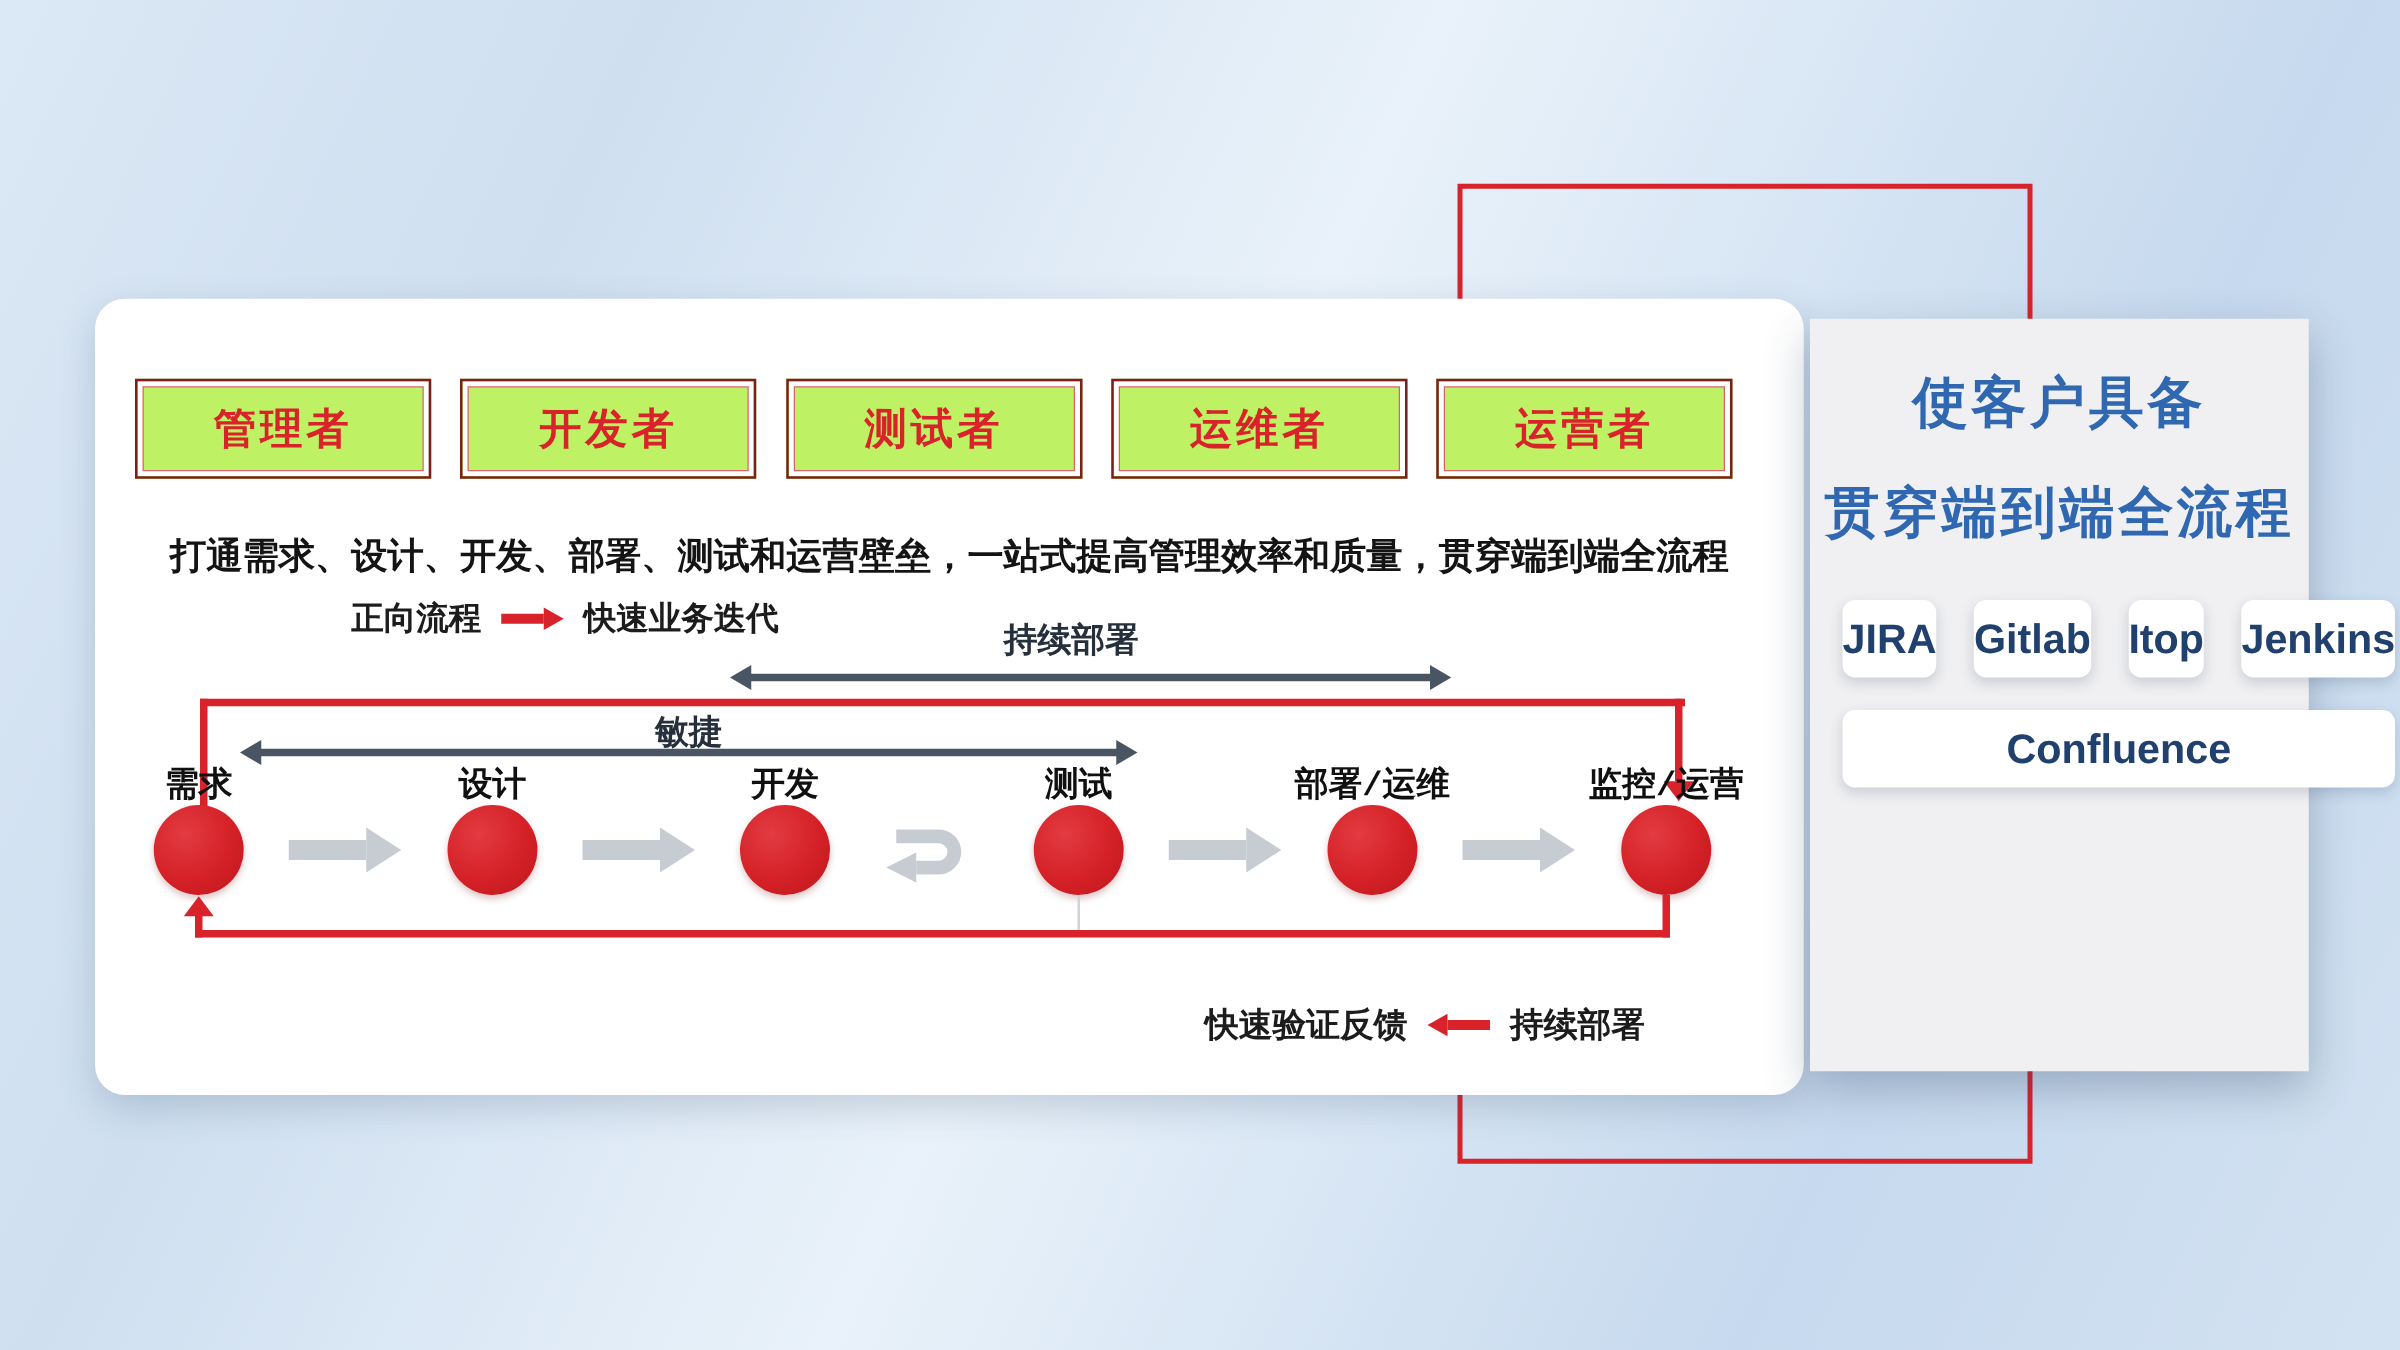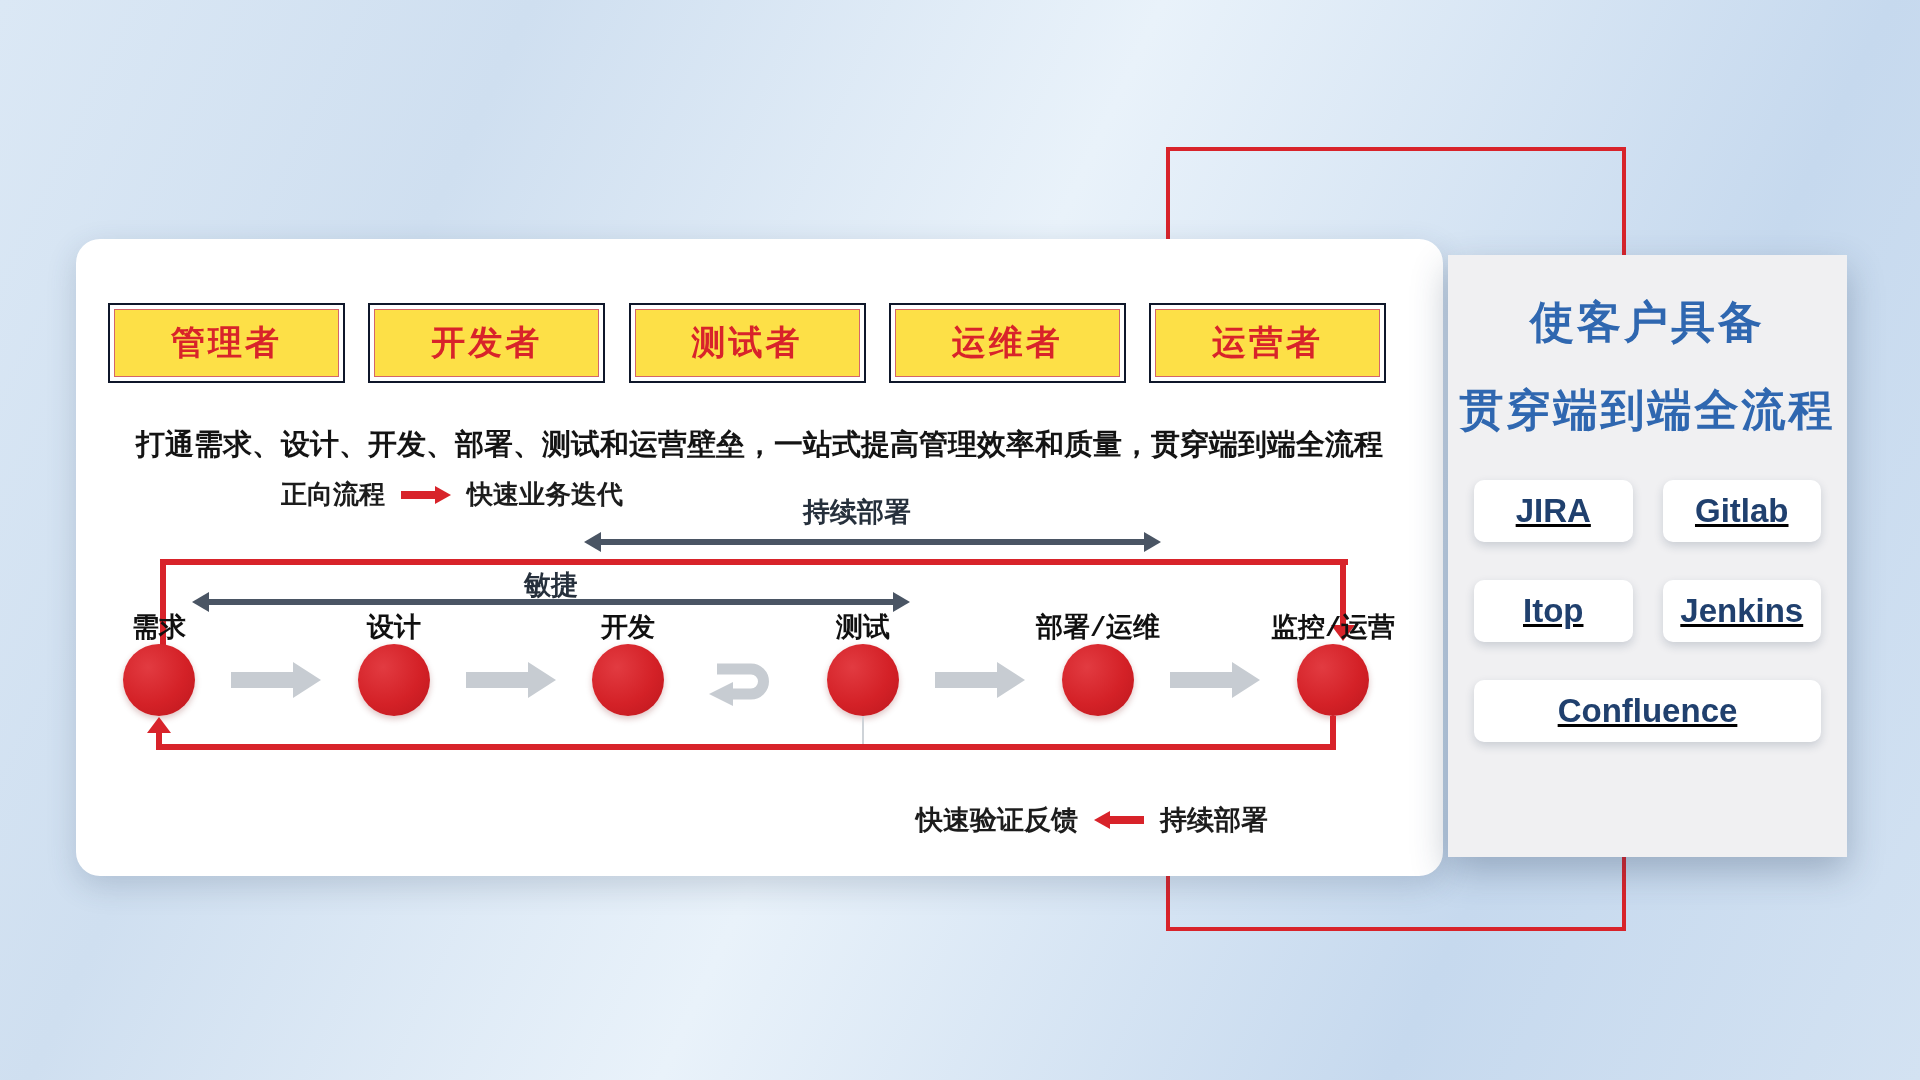--- a/index.html
+++ b/index.html
@@ -24,35 +24,35 @@
     box-shadow:0 10px 30px rgba(50,70,100,.20);
   }
 
   
   .roles-row{
     position:absolute; left:32px; right:57px; top:64px; height:80px;
     display:flex; justify-content:space-between;
   }
   .role-box{
     width:237px; height:80px; display:flex; align-items:center; justify-content:center;
-    border:2px solid #0f172a; background:#fde047;
+    border:2px solid #7f1d1d; background:#bef264;
     box-shadow:inset 0 0 0 4px #ffffff, inset 0 0 0 5px #d4666b;
   }
   .role-box span{ color:#d8232a; font-size:34px; font-weight:bold; letter-spacing:3px; }
 
   .subtitle{
     position:absolute; left:40px; right:40px; top:170px; text-align:center;
     font-size:29px; font-weight:bold; color:#141414; white-space:nowrap;margin-top:16px;
   }
 
   
   .legend{ position:absolute; display:flex; align-items:center; gap:16px;
     font-size:26px; font-weight:bold; color:#1c1c1c; }
   .legend-forward{ left:205px; top:238px; }
-  .legend-feedback{ left:840px; top:563px; font-size:27px; }
+  .legend-feedback{ left:888px; top:563px; font-size:27px; }
   .arr{ display:inline-flex; align-items:center; }
   .arr .body{ width:34px; height:8px; background:#d8232a; }
   .arr .head-r{ width:0; height:0; border-top:9px solid transparent; border-bottom:9px solid transparent; border-left:16px solid #d8232a; }
   .arr .head-l{ width:0; height:0; border-top:9px solid transparent; border-bottom:9px solid transparent; border-right:16px solid #d8232a; }
 
   
   .span-label{ position:absolute; width:200px; text-align:center; font-size:27px; font-weight:bold; color:#26303c; background:#fff; }
   .span-line{ position:absolute; height:6px; background:#4a5564; }
   .span-line::before{ content:''; position:absolute; left:-16px; top:-7px;
     border-top:10px solid transparent; border-bottom:10px solid transparent; border-right:17px solid #4a5564; }
@@ -83,21 +83,21 @@
 
   
   .panel{
     position:absolute; left:1448px; top:255px; width:399px; height:602px;
     background:#f0f0f2; z-index:3; box-shadow:0 14px 34px rgba(40,60,90,.30);
   }
   .panel-title{ position:absolute; left:0; right:0; text-align:center;
     color:#2f67b0; font-weight:bold; font-size:44px; letter-spacing:3px; }
   .pt1{ top:38px; } .pt2{ top:126px; }
   .tools{ position:absolute; left:26px; right:26px; top:225px;
-    display:grid; grid-template-columns:1fr 1fr; gap:38px 30px;text-decoration:underline; }
+    display:grid; grid-template-columns:1fr 1fr 1fr 1fr; gap:26px 30px; }
   .tool{
     height:62px; background:#ffffff; border-radius:10px;
     display:flex; align-items:center; justify-content:center;
     font-size:33px; font-weight:bold; color:#20406e;
     box-shadow:0 4px 10px rgba(30,50,80,.18);
   }
   .tool.wide{ grid-column:1 / -1; }
 </style>
 </head>
 <body>

